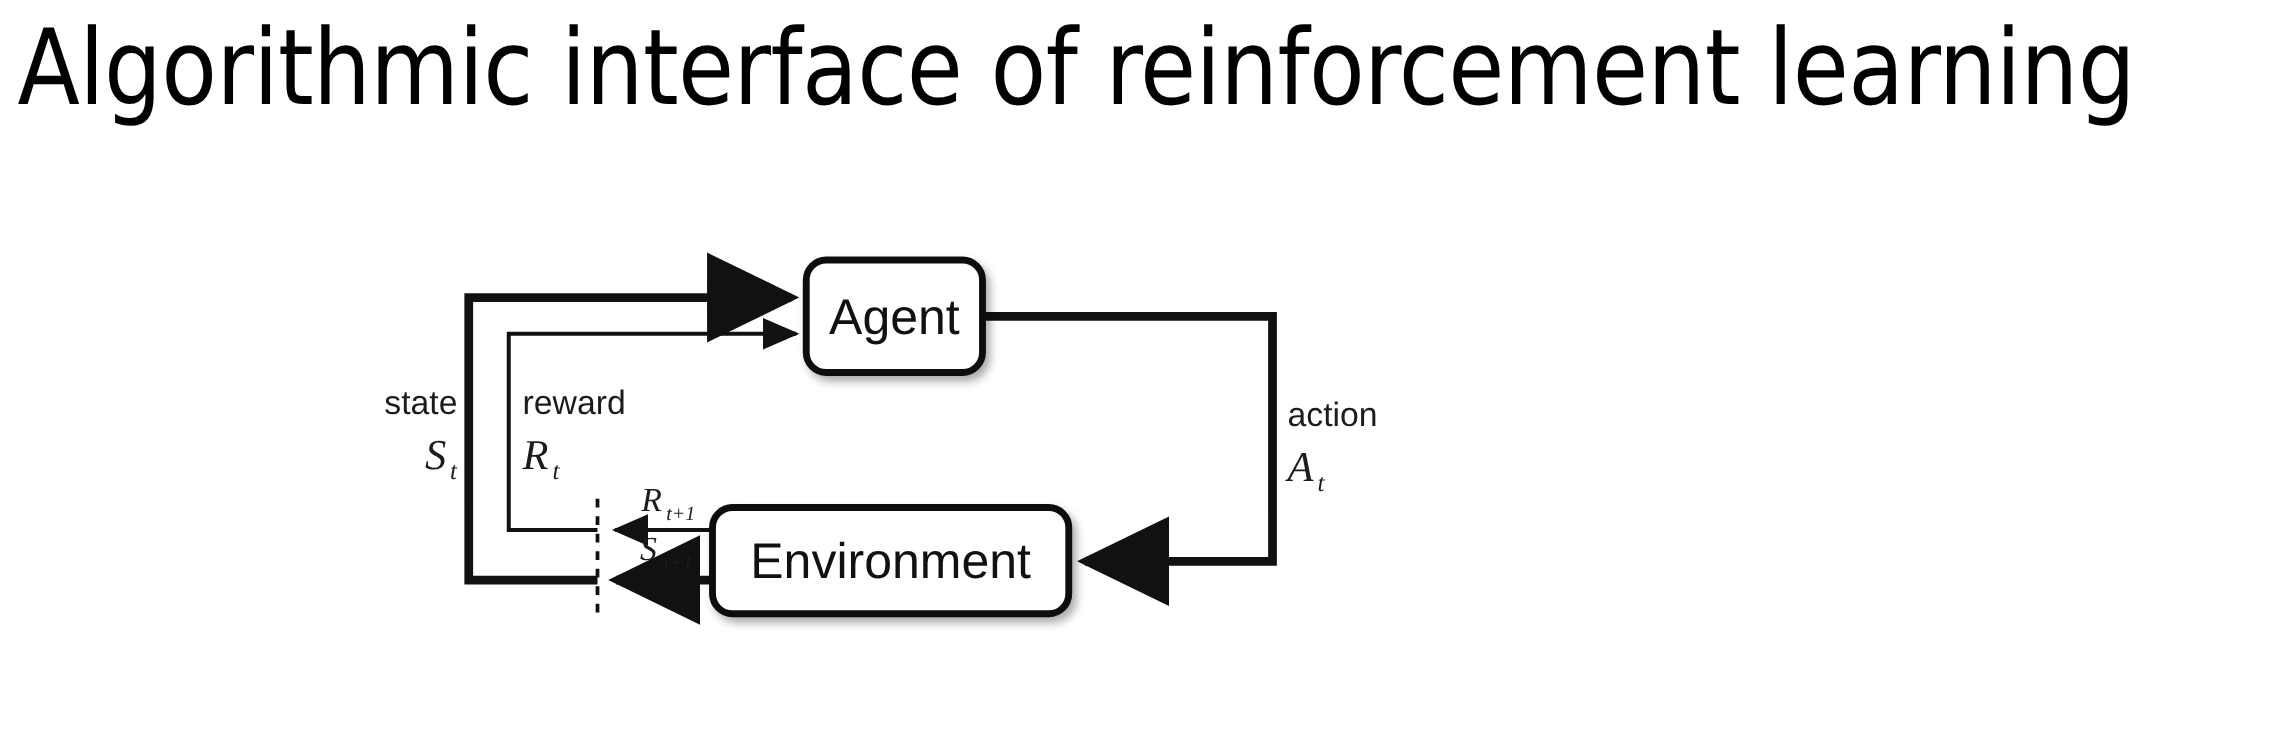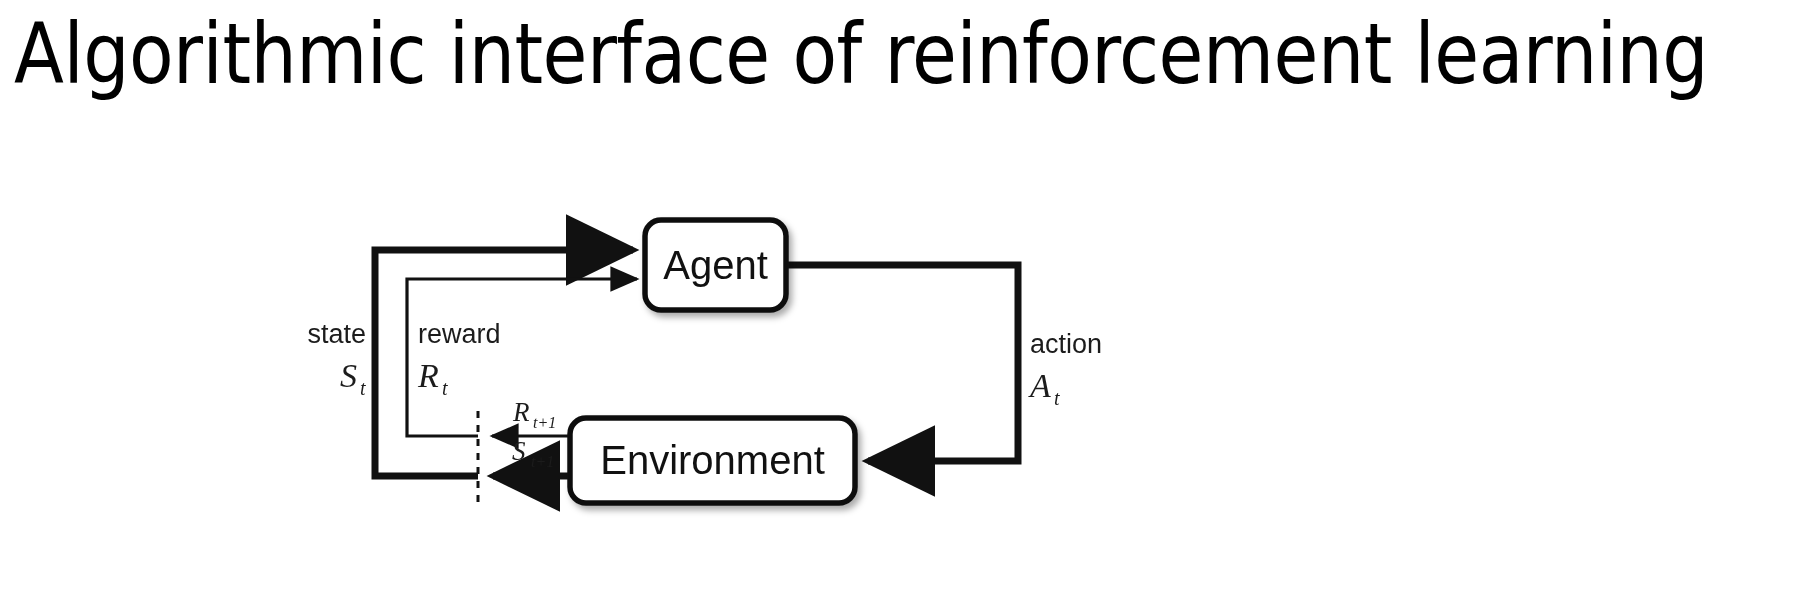--- a/index.html
+++ b/index.html
@@ -37,21 +37,21 @@
     color: #000000;
     white-space: nowrap;
     font-stretch: condensed;
     transform: scaleX(0.965);
     transform-origin: left center;
   }
   
   #diagram {
     position: absolute;
     left: 0;
-    top: 12px;
+    top: 0;
     width: 1820px;
     height: 420px;
   }
   #diagram svg {
     display: block;
     width: 1820px;
     height: 594px;
   }
   .dg-label-sans {
     font-family: "Liberation Sans", sans-serif;

